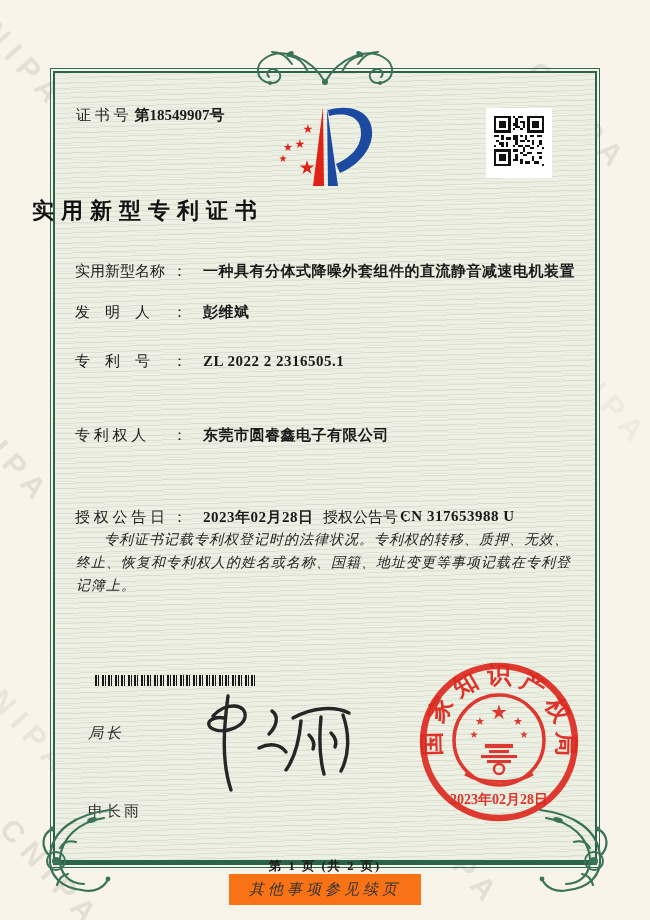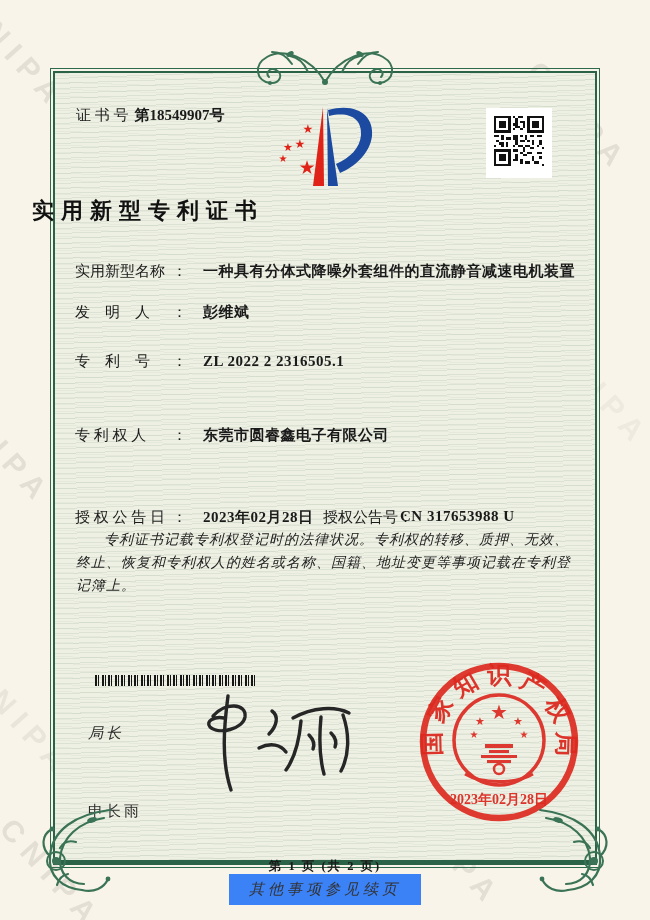--- a/index.html
+++ b/index.html
@@ -70,21 +70,21 @@
   .signer.title{top:724px;font-style:italic;}
   .signer.name{top:754px;margin-top:48px;}
   .autograph{position:absolute;left:193px;top:688px;}
   .seal{position:absolute;left:413px;top:656px;}
   .page-info{
     position:absolute;left:0;top:838px;width:100%;text-align:center;
     font-size:12.5px;font-weight:bold;letter-spacing:2px;margin-top:20px;
   }
   .note{
     position:absolute;left:50%;top:874px;transform:translateX(-50%);
-    background:#3b82f6;padding:6px 20px;white-space:nowrap;
+    background:#f97316;padding:6px 20px;white-space:nowrap;
     font-size:15px;font-style:italic;letter-spacing:4px;color:#333;
   }
   svg text.star{font-family:"DejaVu Sans",sans-serif;}
 </style>
 </head>
 <body>
 
 <div class="wm-layer">
   <span class="wm" style="left:-18px;top:-8px">CNIPA</span>
   <span class="wm" style="left:545px;top:55px">CNIPA</span>

